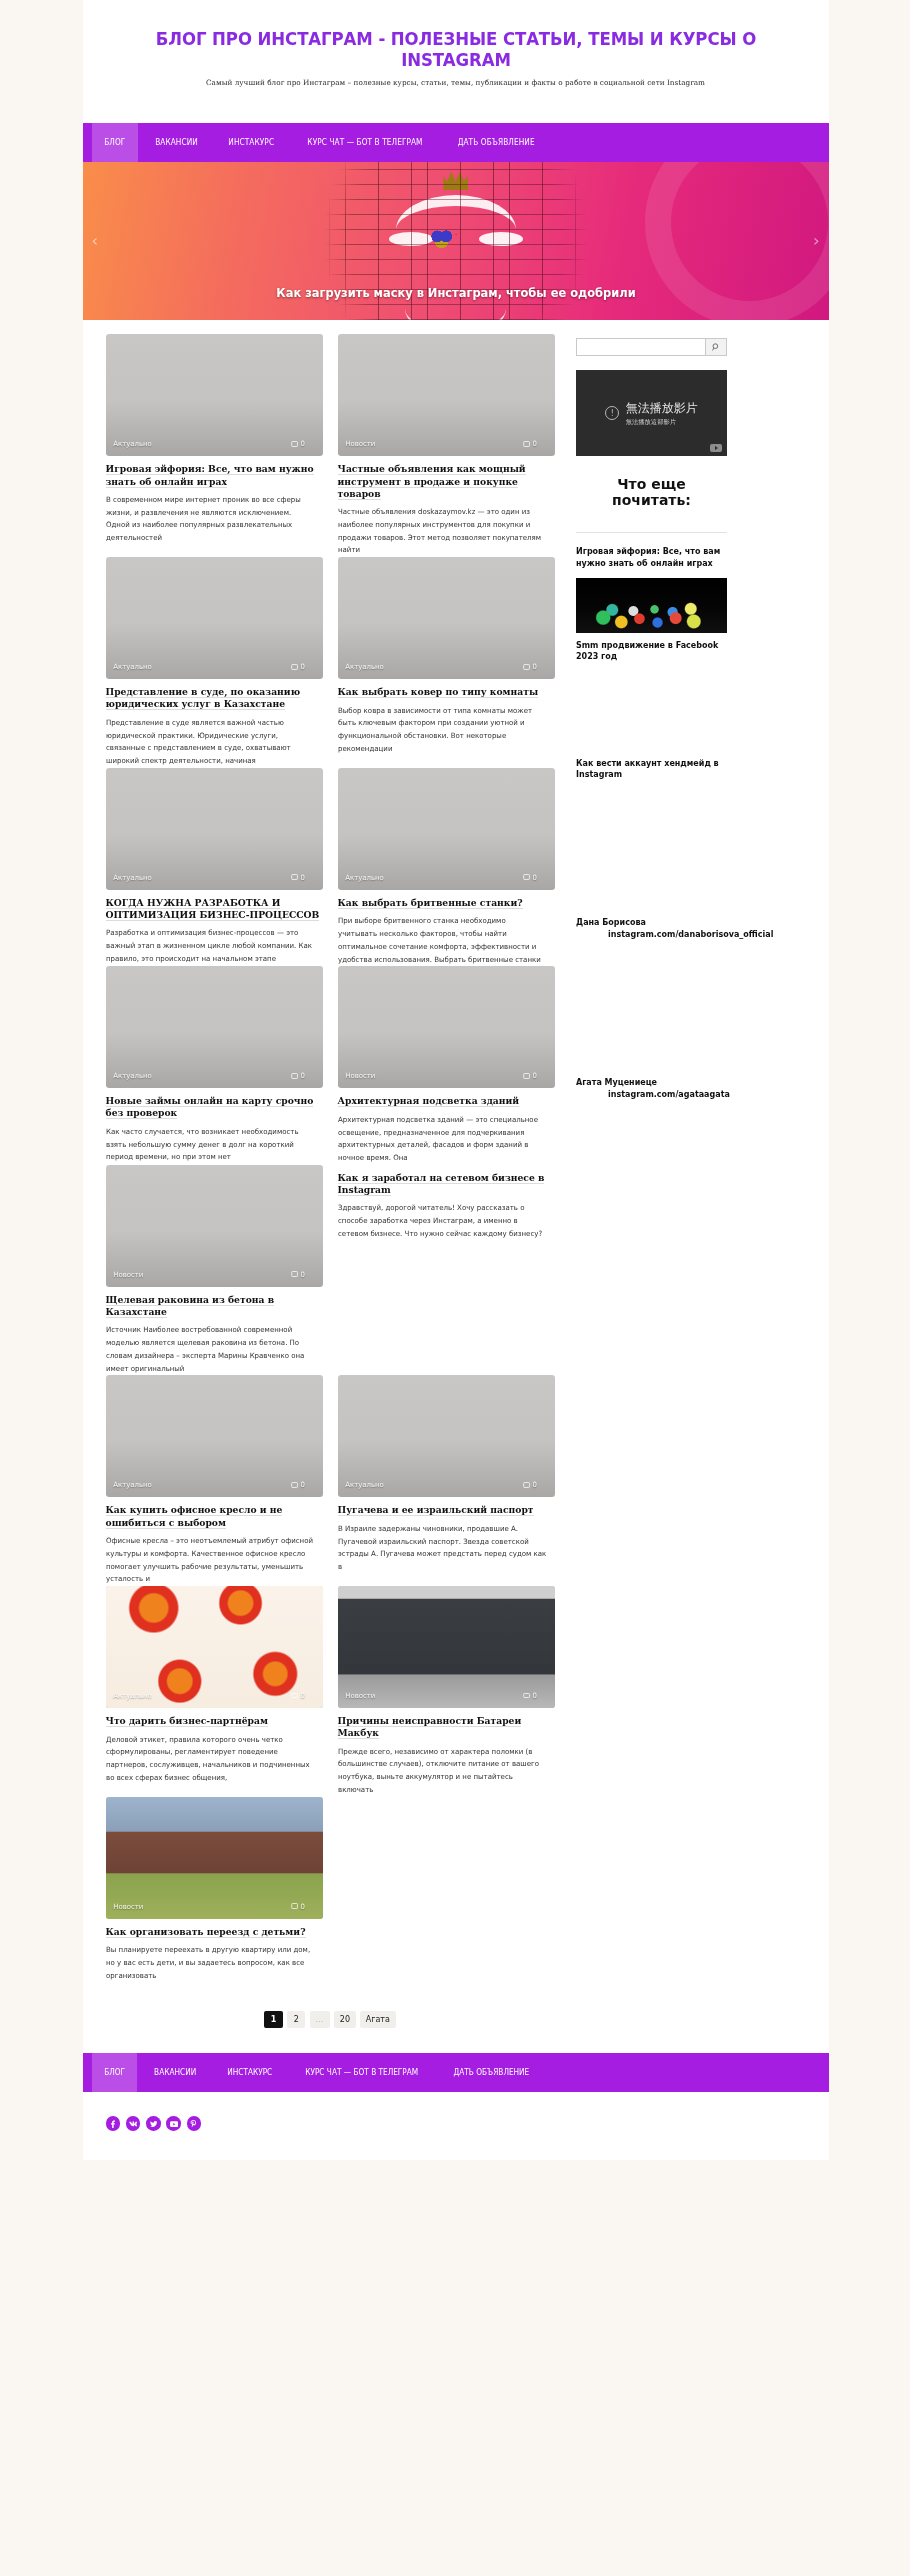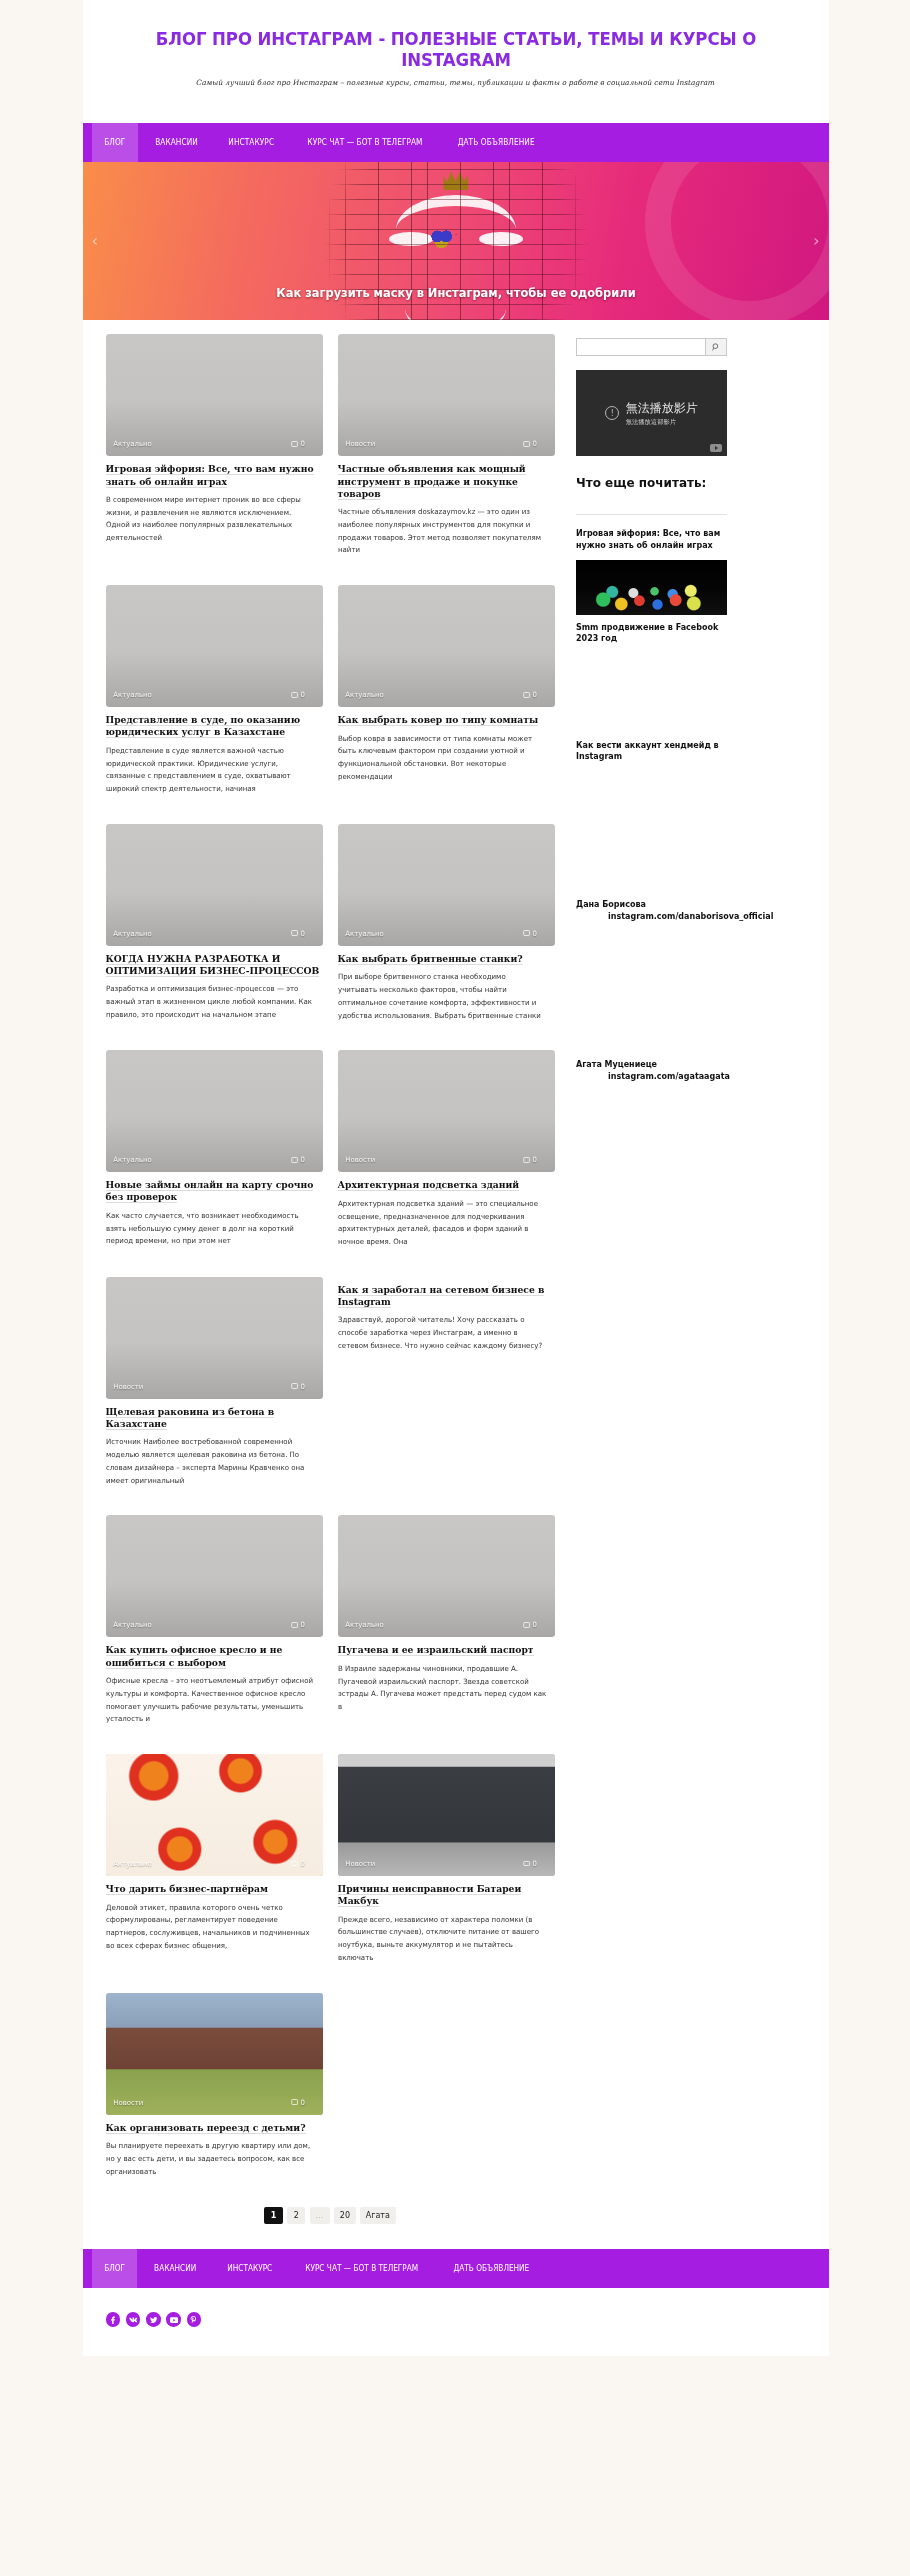--- a/index.html
+++ b/index.html
@@ -27,21 +27,20 @@
     font-size: 18px;
     letter-spacing: -0.1px;
     color: #8a2be2;
     text-transform: uppercase;
     transform: scaleX(0.92);
     line-height: 1.15;
   }
   .site-tagline {
     margin: 8px;
     font-family: "DejaVu Serif", serif;
-    font-style: italic;
     font-size: 7.3px;
     color: #2b2b2b;
     font-weight: 400;
   }
 
   
   .mainnav {
     width: 746px; margin: 0 auto;
     background: #a51de0;
     display: flex;
@@ -121,21 +120,21 @@
 
   
   .content-wrap {
     width: 746px; margin: 0 auto;
     background: #ffffff;
     display: flex;
     padding: 14px 23px 25px 23px;
     gap: 21.5px;
   }
   .posts { width: 449px; }
-  .posts-grid { display: flex; flex-wrap: wrap; gap: 28px 15px; }
+  .posts-grid { display: flex; flex-wrap: wrap; gap: 0 15px; }
   .post-card { width: 217px; }
   .post-thumb {
     position: relative;
     width: 100%; height: 122px;
     border-radius: 3.2px;
     overflow: hidden;
     background: linear-gradient(180deg,#c9c7c5 0%, #c5c3c1 55%, #a9a7a5 100%);
   }
   .post-thumb .ph-img { position:absolute; inset:0; }
   .post-thumb .meta {
@@ -220,22 +219,22 @@
   .ve-yt {
     position:absolute; right:5px; bottom:4.4px;
     width:12px;height:8.2px;border-radius:1.9px;background:#8d8d8d;
     display:flex;align-items:center;justify-content:center;
   }
   .ve-yt i { width:0;height:0;border-left:3.2px solid #2c2c2c;border-top:2.2px solid transparent;border-bottom:2.2px solid transparent; }
 
   .side-h {
     margin: 20px 0 0 0;
     font-family:"DejaVu Sans",sans-serif;
-    font-size:12px; font-weight:700; color:#111;
-    padding-bottom: 24px; border-bottom:0.6px solid #e2e2e2;
+    font-size:14px; font-weight:700; color:#111;
+    padding-bottom: 24px; border-bottom:0.6px solid #e2e2e2;text-align:center;
   }
   .side-list { margin-top: 12.7px; }
   .side-item { margin-bottom: 0; }
   .side-item-title {
     font-family:"DejaVu Sans",sans-serif;
     font-size:8px; font-weight:700; color:#111;
     line-height:1.45;
     text-decoration:none; display:block;
   }
   .side-thumb { width:100%; height:55px; margin:8.9px 0 6.3px 0; overflow:hidden; background:#0a0a0a; position:relative; }

